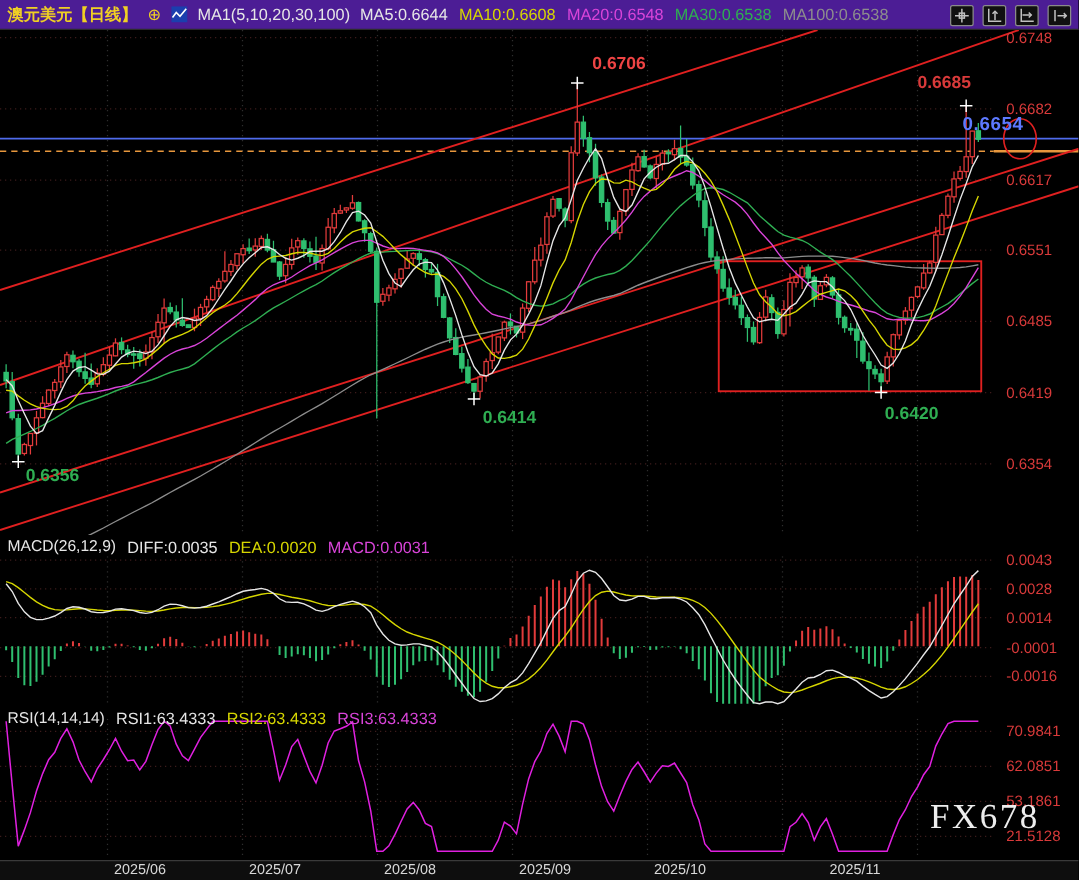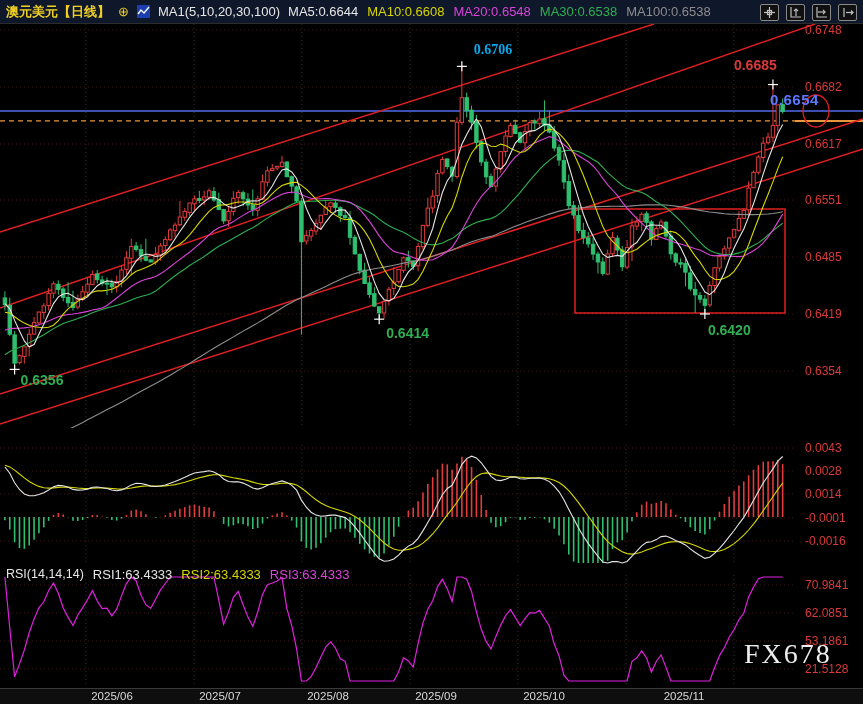--- a/index.html
+++ b/index.html
@@ -1,18 +1,18 @@
 <!DOCTYPE html>
 <html><head>
 <meta charset="utf-8">
 <style>
   html,body{margin:0;padding:0;background:#000;}
   #app{position:relative;width:863px;height:704px;background:#000;overflow:hidden;
        font-family:"Liberation Sans",sans-serif;-webkit-font-smoothing:antialiased;}
-  #titlebar{position:absolute;left:0;top:0;width:863px;height:24px;background:#0f172a;
+  #titlebar{position:absolute;left:0;top:0;width:863px;height:24px;background:#4c1d95;
             border-bottom:1px solid #2c2c2c;display:flex;align-items:center;gap:8px;
             padding-left:6px;box-sizing:border-box;font-size:13px;white-space:nowrap;}
   .sym{color:#f0d023;font-weight:bold;}
   .plus{color:#f0d023;font-size:13px;}
   .ma-set{color:#e6e6e6;}
   .ma-val{font-size:13px;}
   #toolbar{position:absolute;right:6px;top:4px;display:flex;gap:7px;}
   .tool{width:17px;height:15px;border:1px solid #8a8a8a;border-radius:2px;background:#101010;
         display:flex;align-items:center;justify-content:center;cursor:pointer;}
   .pane{position:absolute;left:0;}
@@ -442,20 +442,24 @@
         <line x1="379.19699999999995" y1="290.17748917748906" x2="379.19699999999995" y2="300.17748917748906" stroke="#fff" stroke-width="1.2"></line>
         <line x1="456.83399999999995" y1="42.3636363636362" x2="466.83399999999995" y2="42.3636363636362" stroke="#fff" stroke-width="1.2"></line>
         <line x1="461.83399999999995" y1="37.3636363636362" x2="461.83399999999995" y2="47.3636363636362" stroke="#fff" stroke-width="1.2"></line>
         <line x1="699.884" y1="289.98268398268345" x2="709.884" y2="289.98268398268345" stroke="#fff" stroke-width="1.2"></line>
         <line x1="704.884" y1="284.98268398268345" x2="704.884" y2="294.98268398268345" stroke="#fff" stroke-width="1.2"></line>
         <line x1="767.9380000000001" y1="60.545454545454305" x2="777.9380000000001" y2="60.545454545454305" stroke="#fff" stroke-width="1.2"></line>
         <line x1="772.9380000000001" y1="55.545454545454305" x2="772.9380000000001" y2="65.5454545454543" stroke="#fff" stroke-width="1.2"></line>
       </g>
     </svg>
 
+  <div class="pane-header" style="top:430px">
+    <span style="color:#e6e6e6">MACD(26,12,9)</span>
+    <span id="macd-values"><span class="ma-val" style="color: rgb(230, 230, 230); margin-right: 9px;">DIFF:0.0035</span><span class="ma-val" style="color: rgb(214, 214, 0); margin-right: 9px;">DEA:0.0020</span><span class="ma-val" style="color: rgb(217, 68, 217); margin-right: 9px;">MACD:0.0031</span></span>
+  </div>
   <svg id="macd-svg" class="pane" style="top:445px" width="863" height="120">
       <line x1="86" y1="0" x2="86" y2="120" stroke="#2e2e2e" stroke-dasharray="1,3"></line>
       <line x1="194" y1="0" x2="194" y2="120" stroke="#2e2e2e" stroke-dasharray="1,3"></line>
       <line x1="302" y1="0" x2="302" y2="120" stroke="#2e2e2e" stroke-dasharray="1,3"></line>
       <line x1="410" y1="0" x2="410" y2="120" stroke="#2e2e2e" stroke-dasharray="1,3"></line>
       <line x1="518" y1="0" x2="518" y2="120" stroke="#2e2e2e" stroke-dasharray="1,3"></line>
       <line x1="626" y1="0" x2="626" y2="120" stroke="#2e2e2e" stroke-dasharray="1,3"></line>
       <line x1="734" y1="0" x2="734" y2="120" stroke="#2e2e2e" stroke-dasharray="1,3"></line>
       <line x1="0" y1="3" x2="795" y2="3" stroke="#3c1b1b" stroke-dasharray="1,3"></line>
       <line x1="0" y1="26" x2="795" y2="26" stroke="#3c1b1b" stroke-dasharray="1,3"></line>
@@ -645,21 +649,21 @@
       <line x1="0" y1="38" x2="795" y2="38" stroke="#3c1b1b" stroke-dasharray="1,3"></line>
       <line x1="0" y1="66" x2="795" y2="66" stroke="#3c1b1b" stroke-dasharray="1,3"></line>
       <line x1="0" y1="94" x2="795" y2="94" stroke="#3c1b1b" stroke-dasharray="1,3"></line>
       <polyline points="4.9,2.0 9.8,53.3 14.6,101.9 19.5,88.9 24.3,75.1 29.2,57.8 34.1,43.9 38.9,32.8 43.8,26.8 48.6,15.7 53.5,8.0 58.4,18.5 63.2,33.0 68.1,42.4 73.0,50.5 77.8,40.0 82.7,32.6 87.5,24.8 92.4,15.7 97.3,26.0 102.1,33.5 107.0,33.1 111.8,40.9 116.7,34.1 121.6,20.6 126.4,8.6 131.3,2.0 136.1,5.7 141.0,20.3 145.9,29.7 150.7,33.4 155.6,24.3 160.5,14.9 165.3,8.5 170.2,2.0 175.0,2.0 179.9,2.0 184.8,2.0 189.6,2.0 194.5,2.0 199.3,2.0 204.2,2.0 209.1,2.0 213.9,2.0 218.8,25.1 223.6,49.2 228.5,37.0 233.4,22.3 238.2,16.5 243.1,29.7 247.9,42.1 252.8,51.3 257.7,37.2 262.5,19.4 267.4,9.8 272.3,8.0 277.1,6.0 282.0,2.5 286.8,33.4 291.7,50.5 296.6,73.8 301.4,106.0 306.3,106.0 311.1,101.7 316.0,92.5 320.9,82.0 325.7,72.1 330.6,66.9 335.4,73.0 340.3,83.7 345.2,86.3 350.0,106.0 354.9,106.0 359.8,106.0 364.6,106.0 369.5,106.0 374.3,106.0 379.2,106.0 384.1,106.0 388.9,106.0 393.8,106.0 398.6,97.1 403.5,82.7 408.4,85.9 413.2,92.1 418.1,68.3 422.9,48.1 427.8,34.3 432.7,25.8 437.5,11.8 442.4,4.3 447.3,13.9 452.1,26.5 457.0,2.0 461.8,2.0 466.7,4.3 471.6,16.7 476.4,36.8 481.3,54.3 486.1,66.4 491.0,73.9 495.9,61.4 500.7,50.1 505.6,40.6 510.4,34.6 515.3,42.4 520.2,50.7 525.0,43.5 529.9,37.6 534.7,38.2 539.6,35.4 544.5,43.4 549.3,51.0 554.2,68.8 559.1,80.9 563.9,100.1 568.8,106.0 573.6,106.0 578.5,106.0 583.4,106.0 588.2,106.0 593.1,106.0 597.9,106.0 602.8,106.0 607.7,106.0 612.5,106.0 617.4,106.0 622.2,106.0 627.1,106.0 632.0,86.3 636.8,82.8 641.7,75.8 646.6,83.0 651.4,97.1 656.3,86.5 661.1,79.9 666.0,92.4 670.9,106.0 675.7,106.0 680.6,106.0 685.4,106.0 690.3,106.0 695.2,106.0 700.0,106.0 704.9,106.0 709.7,106.0 714.6,92.7 719.5,80.6 724.3,72.8 729.2,62.2 734.1,54.5 738.9,44.8 743.8,38.1 748.6,21.9 753.5,12.2 758.4,3.8 763.2,2.0 768.1,2.0 772.9,2.0 777.8,2.0 782.7,2.0 " fill="none" stroke="#e020e0" stroke-width="1.2"></polyline>
     </svg>
 
   <div id="timestrip"></div>
   <div id="overlay">
       <div class="anno" style="left: 20.622px; top: 372.394px; color: rgb(47, 174, 82);">0.6356</div>
       <div class="anno" style="left: 386.197px; top: 325.177px; color: rgb(47, 174, 82);">0.6414</div>
-      <div class="anno" style="left: 473.834px; top: 42.3636px; color: #0ea5e9; font-family: Liberation Serif, serif;">0.6706</div>
+      <div class="anno" style="left: 473.834px; top: 42.3636px; color: #ef4444;">0.6706</div>
       <div class="anno" style="left: 707.884px; top: 321.983px; color: rgb(47, 174, 82);">0.6420</div>
       <div class="anno" style="left: 716.938px; top: 56.5455px; color: rgb(217, 58, 58); margin-left: 17px;">0.6685</div>
       <div class="axis-label" style="top: 23px; color: rgb(217, 58, 58);">0.6748</div>
       <div class="axis-label" style="top: 80px; color: rgb(217, 58, 58);">0.6682</div>
       <div class="axis-label" style="top: 137px; color: rgb(217, 58, 58);">0.6617</div>
       <div class="axis-label" style="top: 193px; color: rgb(217, 58, 58);">0.6551</div>
       <div class="axis-label" style="top: 250px; color: rgb(217, 58, 58);">0.6485</div>
       <div class="axis-label" style="top: 307px; color: rgb(217, 58, 58);">0.6419</div>
       <div class="axis-label" style="top: 364px; color: rgb(217, 58, 58);">0.6354</div>
       <div class="axis-label" style="top: 441px; color: rgb(217, 58, 58);">0.0043</div>

